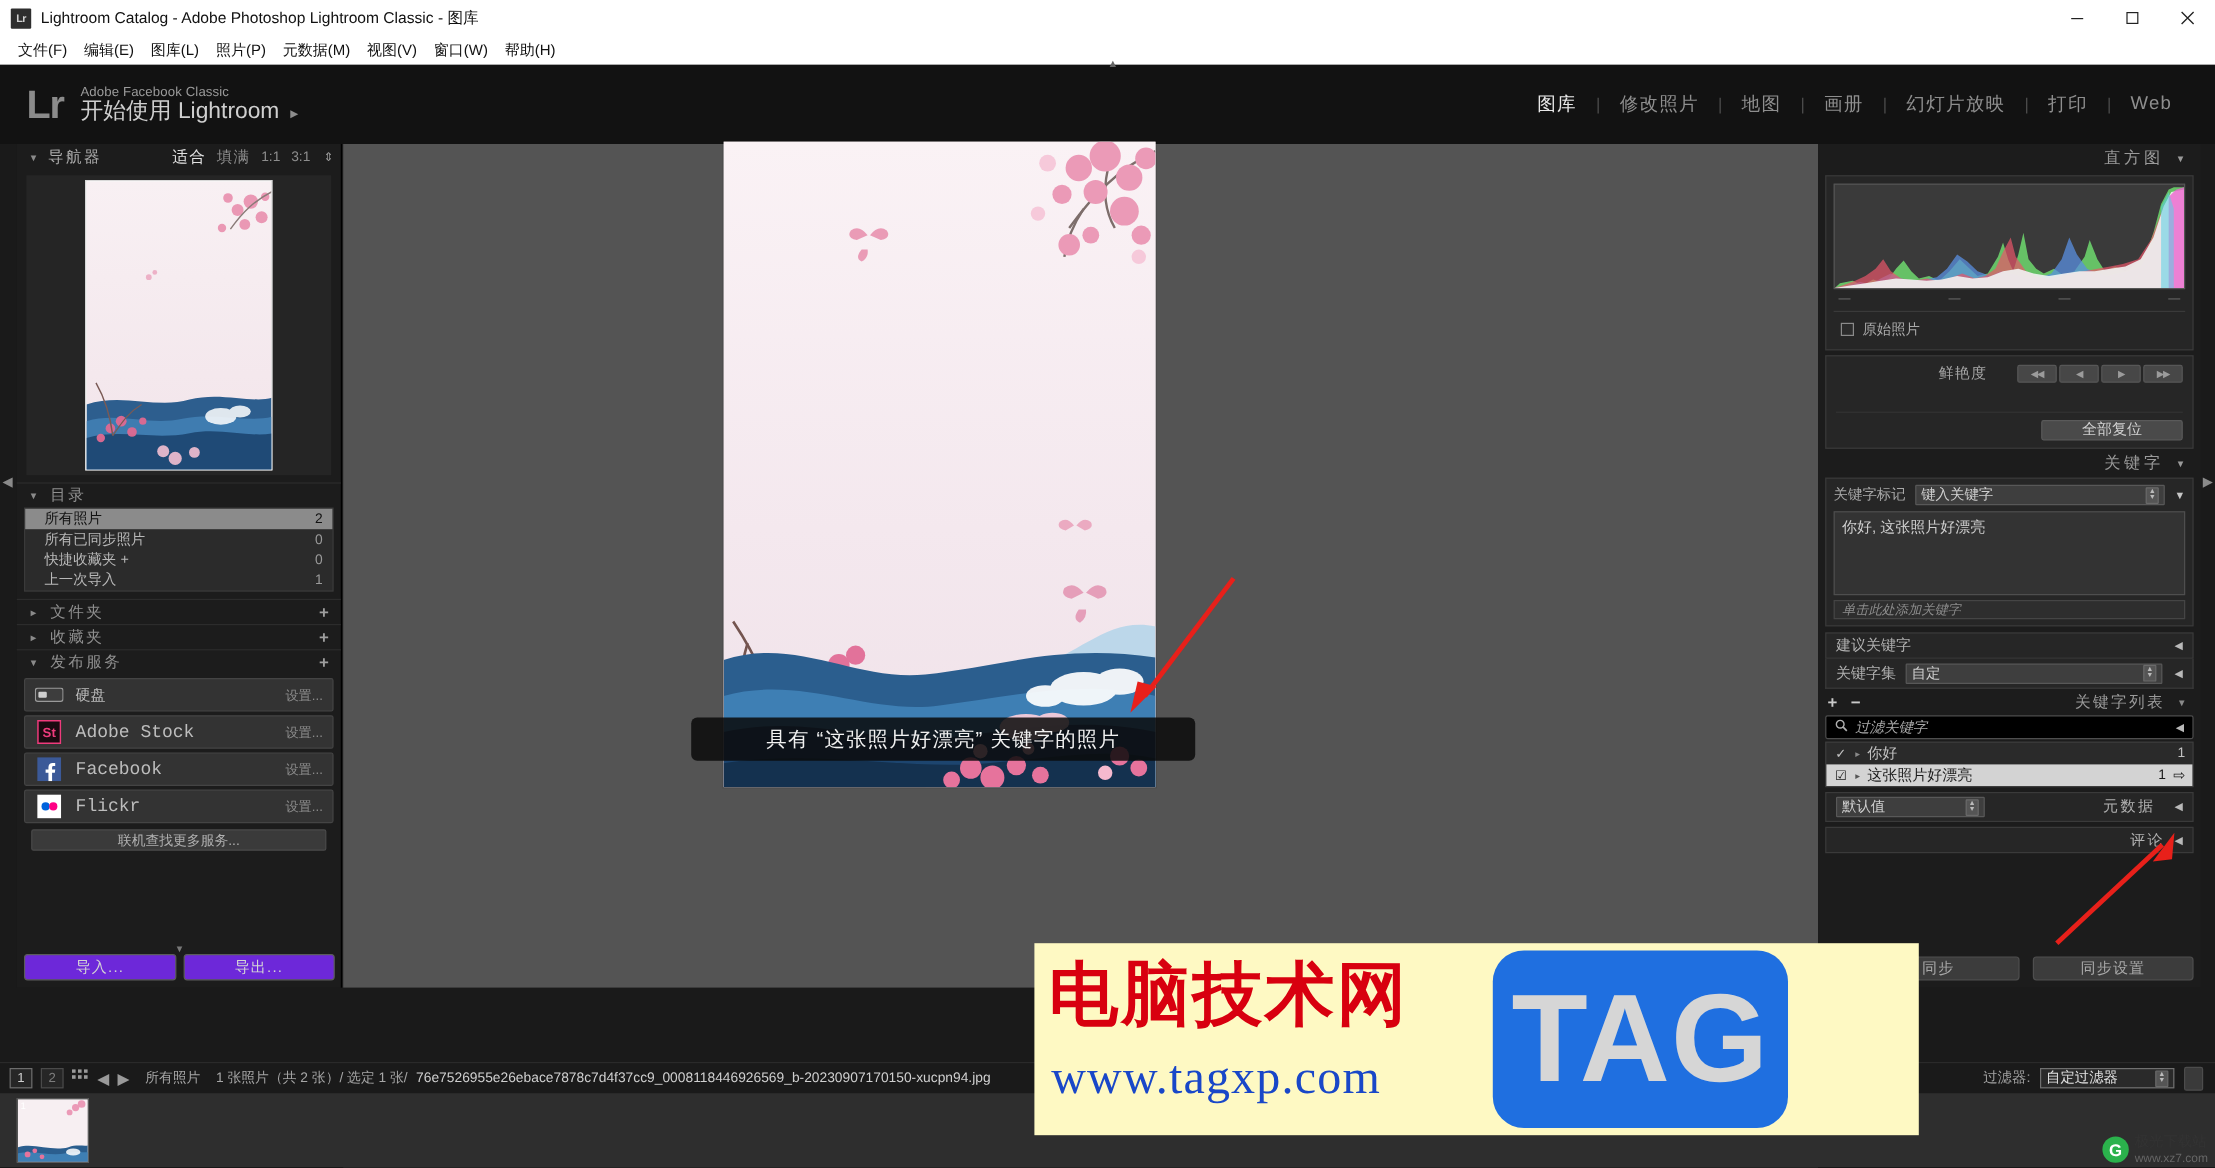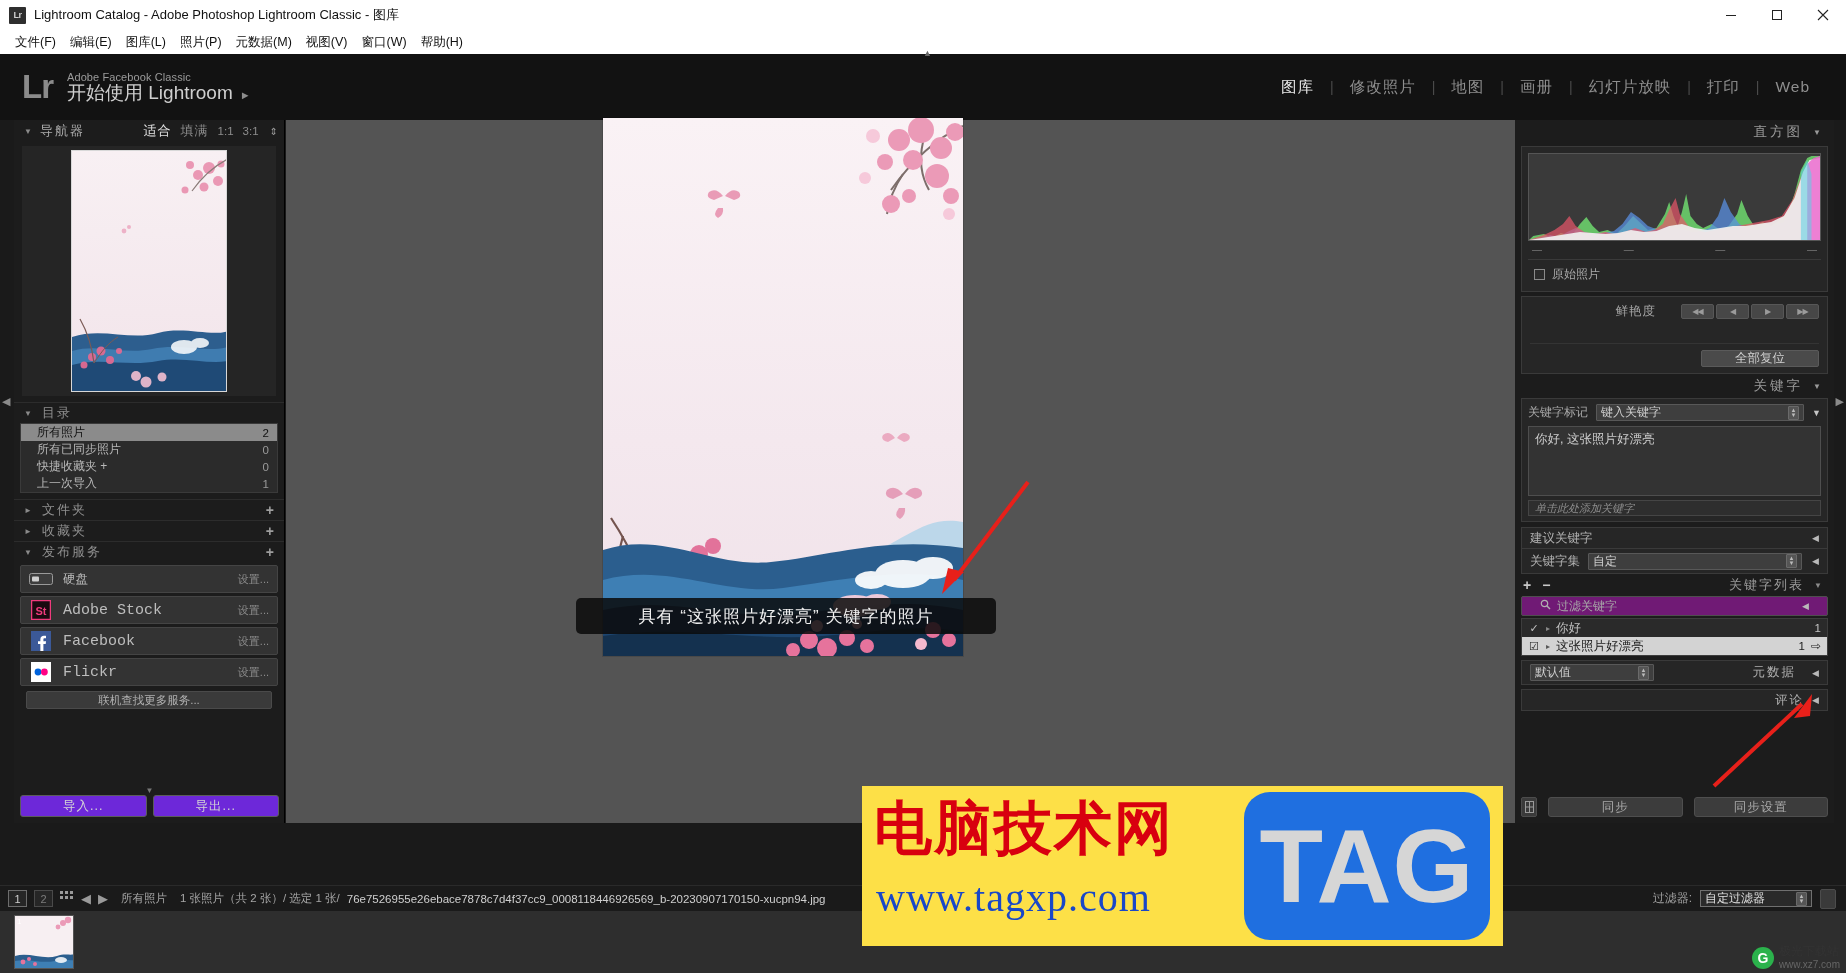--- a/index.html
+++ b/index.html
@@ -187,22 +187,22 @@
   }
   .rowbar .caret{margin-left:auto;color:#b9b9b9;font-size:9px;}
   .rowbar2{
     margin:0 6px;height:25px;background:#262626;border:1px solid #3a3a3a;border-top:none;
     display:flex;align-items:center;gap:8px;padding:0 8px;color:#b0b0b0;font-size:12.5px;
   }
   .kwlist-hdr{display:flex;align-items:center;height:22px;padding:0 10px 0 8px;color:#9a9a9a;font-size:13px;letter-spacing:2px;}
   .kwlist-hdr .pm{color:#c9c9c9;font-size:14px;margin-right:9px;font-weight:bold;}
   .kwlist-hdr .spacer{margin-left:auto;}
   .kwfilter{
-    margin:0 6px;height:20px;background:#701a75;border:1px solid #4e4e4e;border-radius:2px;
-    display:flex;align-items:center;gap:6px;padding:0 18px;color:#a8a8a8;font-size:12px;
+    margin:0 6px;height:20px;background:#000000;border:1px solid #4e4e4e;border-radius:2px;
+    display:flex;align-items:center;gap:6px;padding:0 7px;color:#a8a8a8;font-size:12px;font-style:italic;
   }
   .kwrows{margin:2px 6px 0 6px;background:#2a2a2a;border:1px solid #3d3d3d;}
   .kwrow{display:flex;align-items:center;height:18px;padding:0 6px;color:#c2c2c2;font-size:12.5px;gap:6px;}
   .kwrow.sel{background:#d3d3d3;color:#1a1a1a;}
   .kwrow .chk{width:12px;text-align:center;font-size:11px;}
   .kwrow .dots{color:#8a8a8a;font-size:8px;}
   .kwrow .n{margin-left:auto;font-size:11.5px;}
   .kwrow.sel .n{color:#1a1a1a;}
   .kwrow .go{font-size:12px;}
 
@@ -228,21 +228,21 @@
   .fs-filter-field{width:112px;height:17px;background:#2a2a2a;border:1px solid #707070;
     display:flex;align-items:center;padding:0 4px;color:#e0e0e0;font-size:12px;}
   .filmstrip{
     position:absolute;left:0;top:911px;width:1846px;height:62px;background:#2e2e2e;
     display:flex;align-items:center;padding-left:14px;
   }
   .fthumb{width:60px;height:54px;background:#8e8e8e;border:1px solid #555;position:relative;overflow:hidden;}
   .fthumb .num{position:absolute;left:2px;top:1px;color:#fff;font-size:8px;z-index:3;}
 
   
-  .wm{position:absolute;left:862px;top:786px;width:641px;height:160px;background:#fde047;}
+  .wm{position:absolute;left:862px;top:786px;width:737px;height:160px;background:#fef9c3;}
   .wm-red{position:absolute;left:12px;top:4px;color:#d8000f;font-size:58px;font-weight:bold;
     letter-spacing:2px;font-family:"DejaVu Sans",sans-serif;}
   .wm-blue{position:absolute;left:14px;top:88px;color:#1947c8;font-size:40px;
     font-family:"Liberation Serif",serif;letter-spacing:1px;}
   .wm-tag{position:absolute;left:382px;top:6px;width:246px;height:148px;background:#1f6fe0;border-radius:26px;
     display:flex;align-items:center;justify-content:center;color:#d6d6d6;font-size:104px;font-weight:bold;
     letter-spacing:1px;font-family:"Liberation Sans",sans-serif;}
   .brandbr{position:absolute;right:6px;bottom:2px;display:flex;align-items:center;gap:5px;}
   .brand-circle{width:22px;height:22px;border-radius:50%;background:#2bb24c;color:#fff;
     display:flex;align-items:center;justify-content:center;font-size:14px;font-weight:bold;}

